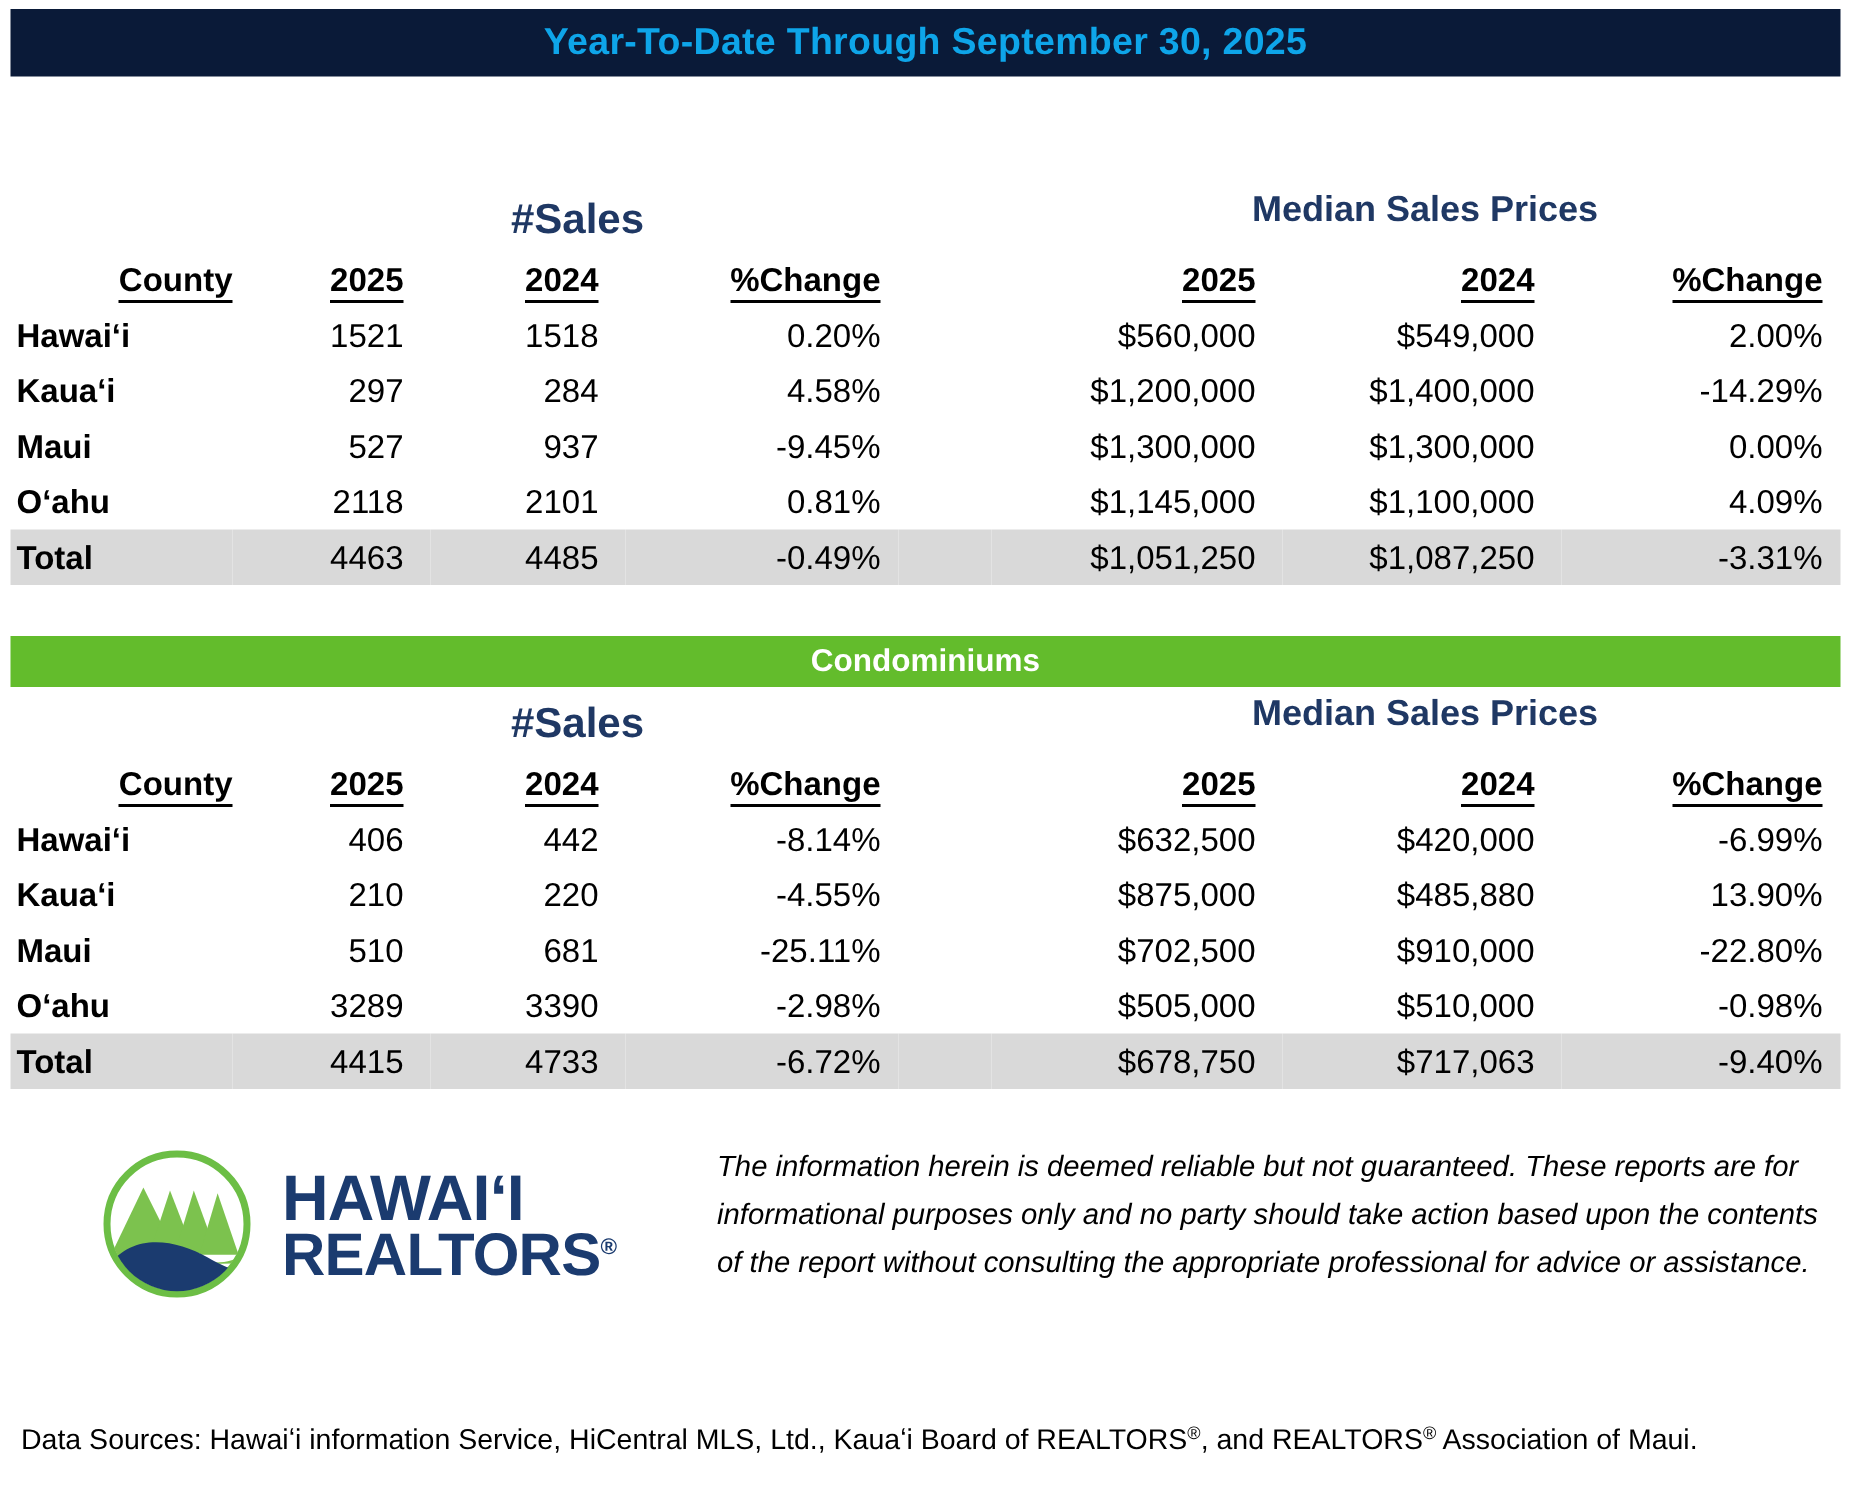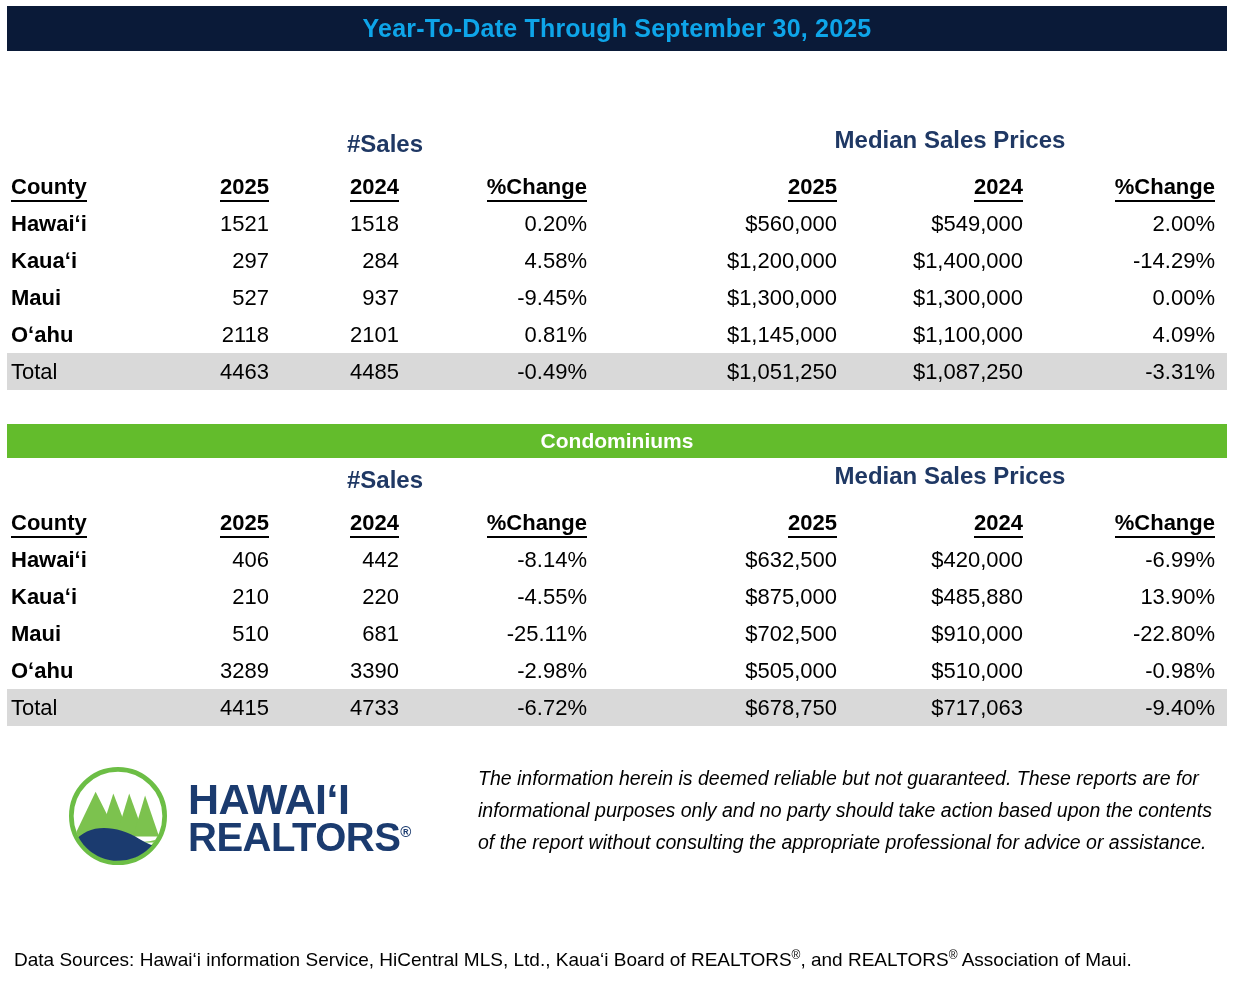--- a/index.html
+++ b/index.html
@@ -57,21 +57,21 @@
   }
 
   
   .group-head {
     position: absolute;
     color: #1F3864;
     font-weight: bold;
     text-align: center;
   }
   .group-head.sales {
-    font-size: 24px;
+    font-size: 28px;
     width: 260px;
   }
   .group-head.prices {
     font-size: 24px;
     width: 420px;
   }
 
   
   .tbl {
     position: absolute;
@@ -100,30 +100,30 @@
   .tbl thead th {
     font-weight: bold;
     font-size: 22px;
   }
   .tbl thead th .ul {
     display: inline-block;
     border-bottom: 2.5px solid #000;
     padding-bottom: 0px;
     line-height: 26px;
   }
-  .th-county { text-align: left; padding-left: 4px !important; margin-top: 48px; }
+  .th-county { text-align: right; padding-left: 4px !important; margin-top: 48px; }
   .th-num    { text-align: right; padding-right: 18px !important; }
   .th-pct    { text-align: right; padding-right: 12px !important; }
 
   .td-county { text-align: left; font-weight: bold; padding-left: 4px !important; }
   .td-num    { text-align: right; padding-right: 18px !important; }
   .td-pct    { text-align: right; padding-right: 12px !important; }
 
   .row-total td { font-weight: normal; background: #D9D9D9; }
-  .row-total td.td-county { font-weight: normal; }
+  .row-total td.td-county { font-weight: bold; }
 
   
   .footer-zone {
     position: absolute;
     left: 0;
     top: 752px;
     width: 1234px;
     height: 140px;
   }
   .logo-wrap {

